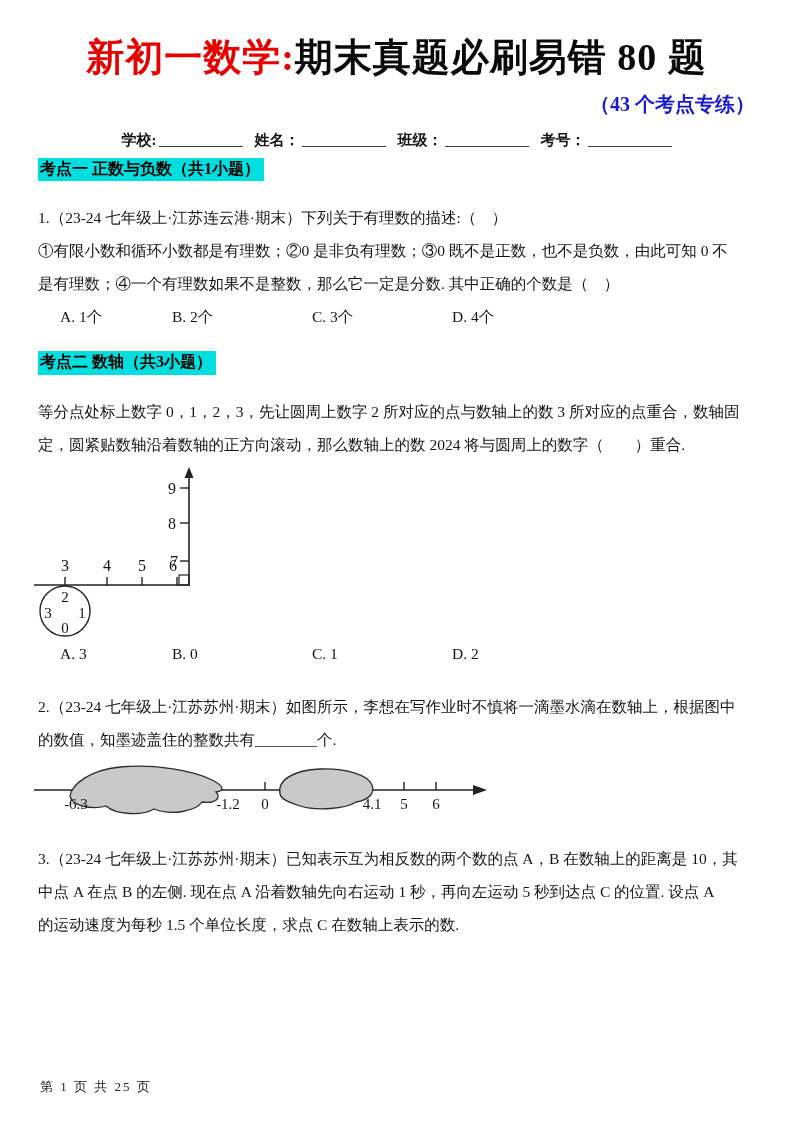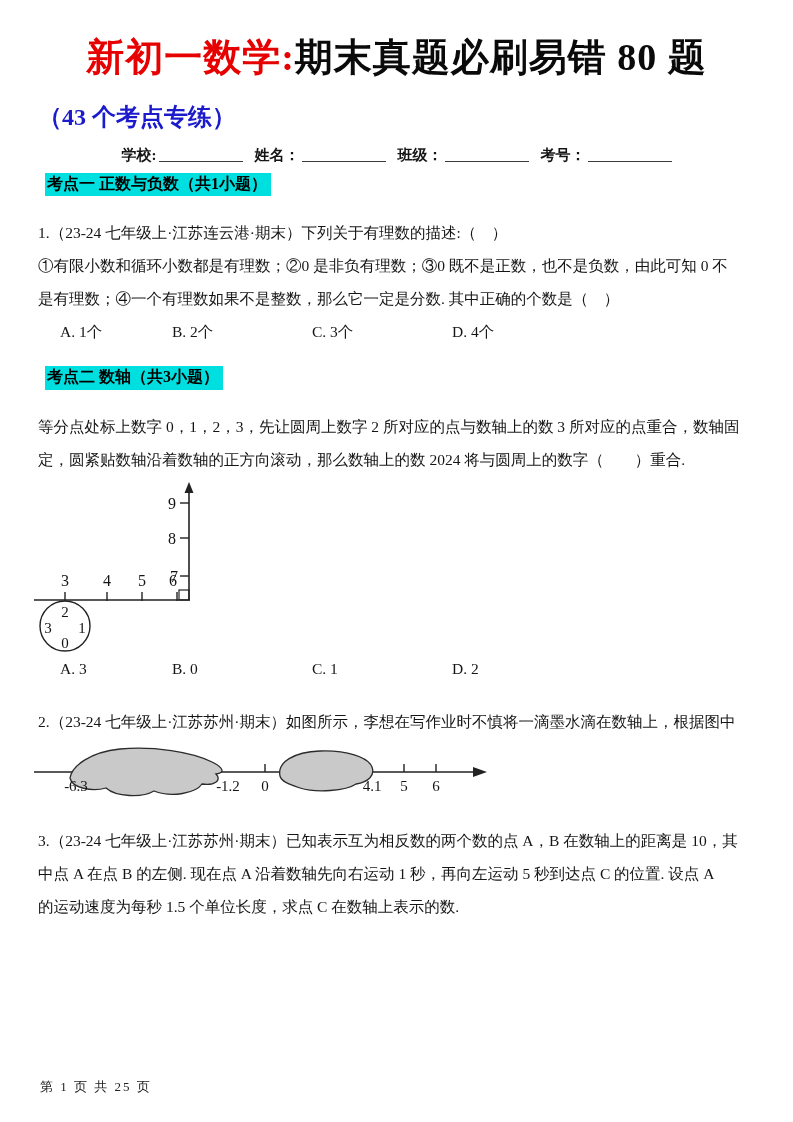--- a/index.html
+++ b/index.html
@@ -5,28 +5,28 @@
   * { margin:0; padding:0; box-sizing:border-box; }
   html,body { background:#ffffff; }
   body { font-family:"Liberation Serif", serif; }
   .page {
     width:793px; height:1122px; background:#ffffff; position:relative;
     margin:0 auto; padding:34px 38px 0 38px; overflow:hidden; color:#151515;
   }
   .title { text-align:center; font-size:38px; font-weight:700; letter-spacing:1px; line-height:1.25; }
   .title-red { color:var(--accent_red,#e60000); }
   .title-black { color:#0a0a0a; }
-  .subtitle { text-align:left; font-size:24px; font-weight:700; color:var(--accent_blue,#1b1bcd); margin-top:19px; }
+  .subtitle { text-align:right; font-size:20px; font-weight:700; color:var(--accent_blue,#1b1bcd); margin-top:9px; }
   .reg-line { display:flex; justify-content:center; margin-top:13px; font-size:15px; font-weight:700; }
   .reg-field { display:inline-flex; align-items:center; }
   .blank { display:inline-block; width:84px; border-bottom:1.5px solid #3a3a3a; height:16px; margin:0 12px 2px 2px; }
   .reg-field:last-child .blank { margin-right:0; }
   .kaodian {
     display:inline-block; background:var(--highlight_cyan,#00dfdf); color:#000;
-    font-weight:700; font-size:16px; padding:0 4px 2px 2px; margin-top:8px; line-height:1.35;margin-left:7px;
+    font-weight:700; font-size:16px; padding:0 4px 2px 2px; margin-top:8px; line-height:1.35;
   }
   .sec2-gap { margin-top:18px; }
   .para { margin-top:20px; }
   .qline { font-size:15.5px; line-height:33px; white-space:nowrap; }
   .options { display:flex; font-size:15.5px; line-height:33px; padding-left:22px; }
   .opt { width:140px; }
   .opt-a { width:112px; }
   .fig { display:block; }
   .fig1 { margin:4px 0 0 -6px; }
   .fig2 { margin:2px 0 0 -6px; }
@@ -119,20 +119,21 @@
 
     <div class="options">
       <span class="opt opt-a">A. 3</span>
       <span class="opt">B. 0</span>
       <span class="opt">C. 1</span>
       <span class="opt">D. 2</span>
     </div>
 
     <div class="para">
       <div class="qline">2.（23-24 七年级上·江苏苏州·期末）如图所示，李想在写作业时不慎将一滴墨水滴在数轴上，根据图中</div>
+      <div class="qline">的数值，知墨迹盖住的整数共有________个.</div>
     </div>
 
     <svg class="fig fig2" width="470" height="64" viewBox="0 0 470 64">
       <line class="fig-line" x1="2" y1="32" x2="442" y2="32"></line>
       <polygon points="455,32 441,27 441,37" fill="#222"></polygon>
 
       <line class="fig-tick" x1="233" y1="24" x2="233" y2="32"></line>
       <line class="fig-tick" x1="372" y1="24" x2="372" y2="32"></line>
       <line class="fig-tick" x1="404" y1="24" x2="404" y2="32"></line>
 

